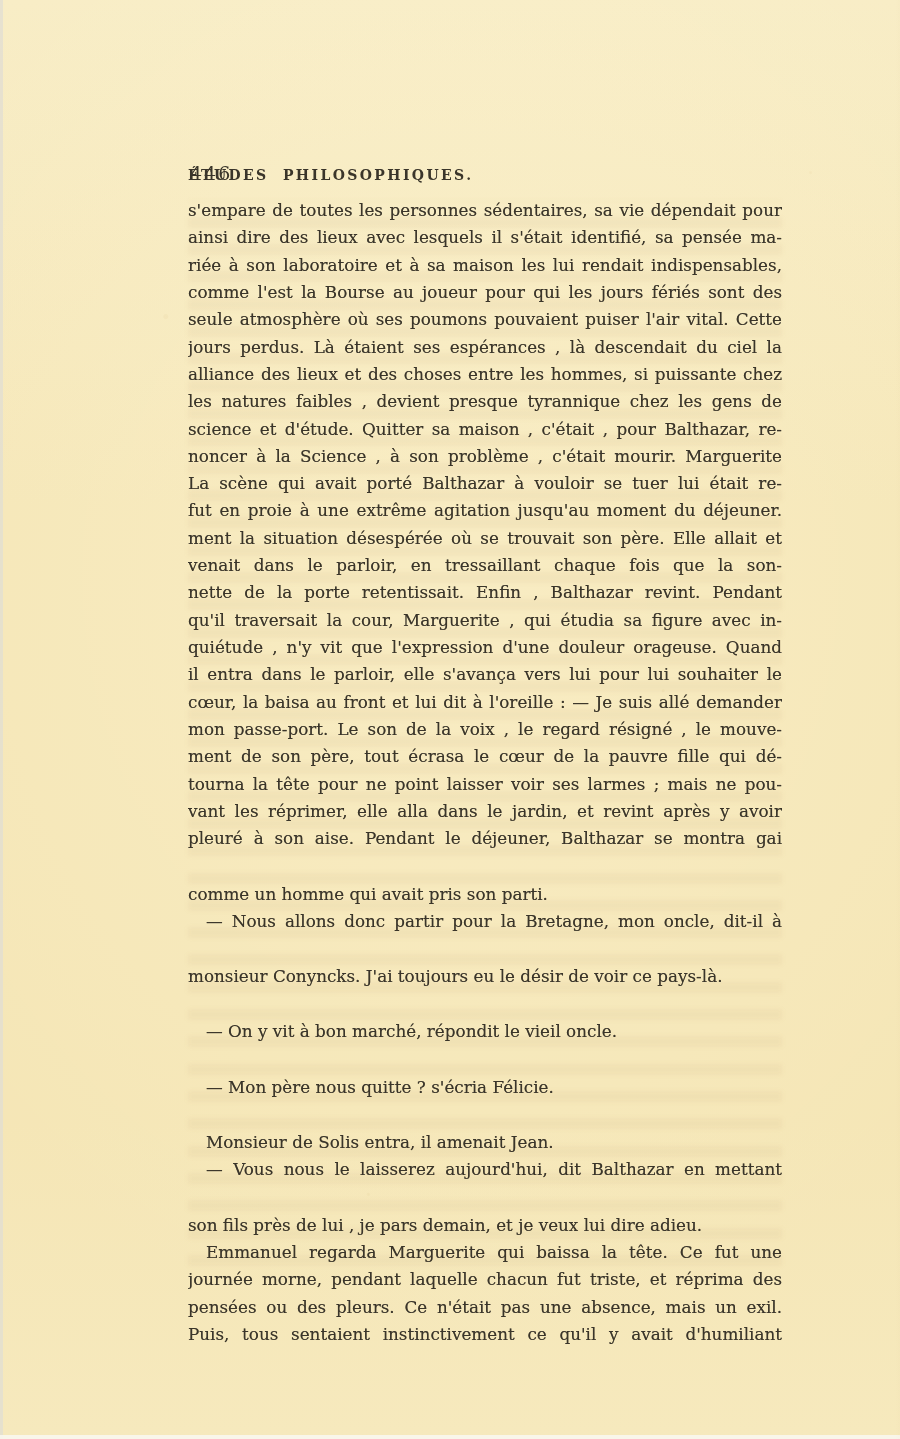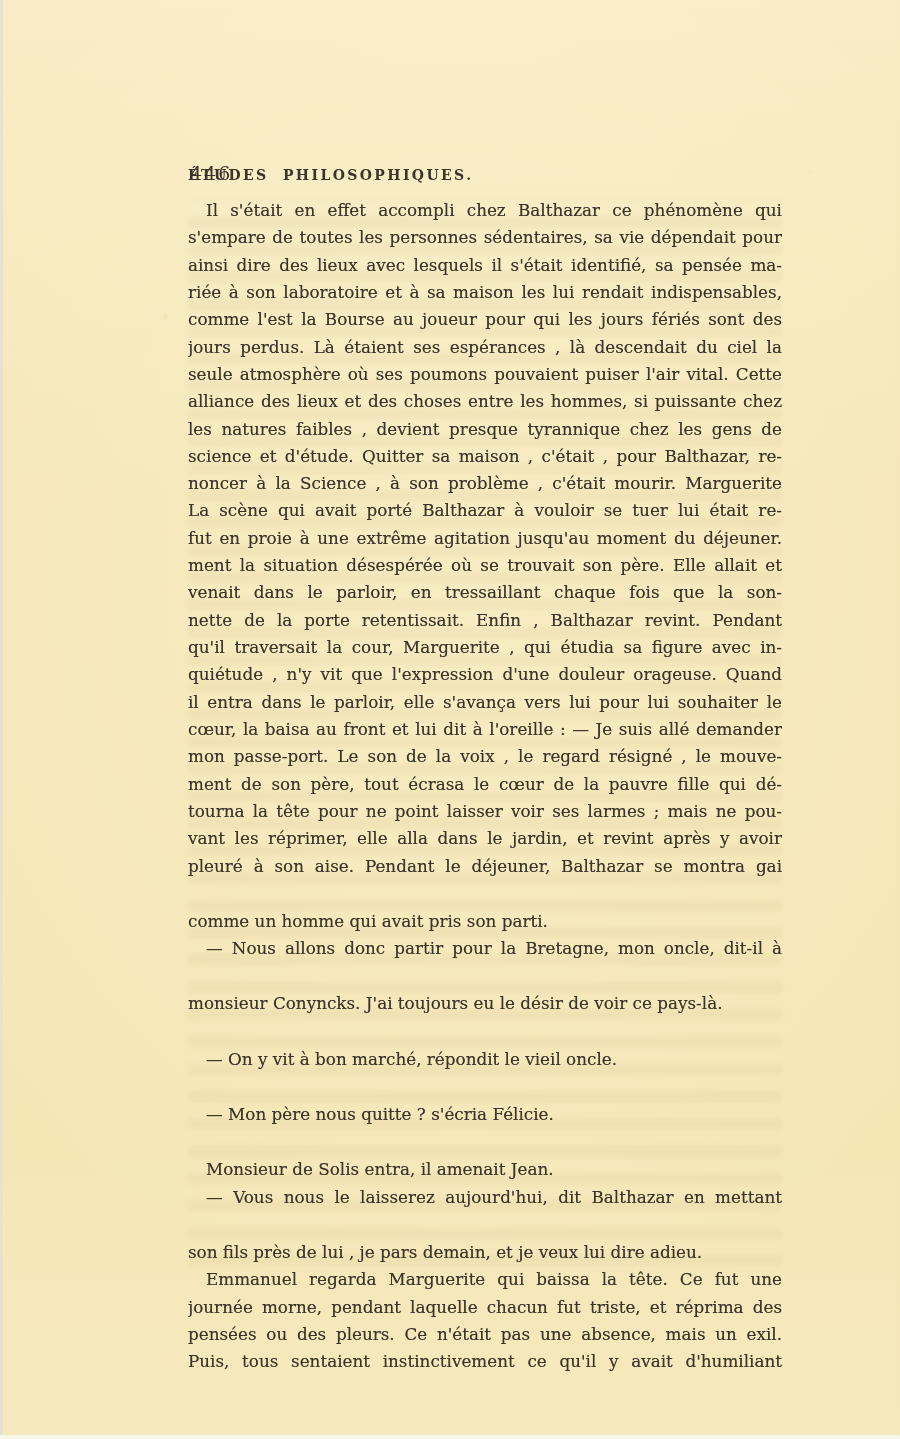--- a/index.html
+++ b/index.html
@@ -72,27 +72,26 @@
   <div class="edge-left"></div>
   <div class="edge-bottom"></div>
   <div class="edge-right-shade"></div>
   <div class="bleed"></div>
 
   <div class="header-pagenum">446</div>
 
   <div class="header-title">ÉTUDES PHILOSOPHIQUES.</div>
 
   <div class="textblock">
-      <div class="line indent">Il s'était en effet accompli chez Balthazar ce phénomène qui</div>
       <div class="line">s'empare de toutes les personnes sédentaires, sa vie dépendait pour</div>
       <div class="line">ainsi dire des lieux avec lesquels il s'était identifié, sa pensée ma-</div>
       <div class="line">riée à son laboratoire et à sa maison les lui rendait indispensables,</div>
       <div class="line">comme l'est la Bourse au joueur pour qui les jours fériés sont des</div>
+      <div class="line">seule atmosphère où ses poumons pouvaient puiser l'air vital. Cette</div>
       <div class="line">jours perdus. Là étaient ses espérances , là descendait du ciel la</div>
-      <div class="line">seule atmosphère où ses poumons pouvaient puiser l'air vital. Cette</div>
       <div class="line">alliance des lieux et des choses entre les hommes, si puissante chez</div>
       <div class="line">les natures faibles , devient presque tyrannique chez les gens de</div>
       <div class="line">science et d'étude. Quitter sa maison , c'était , pour Balthazar, re-</div>
       <div class="line">noncer à la Science , à son problème , c'était mourir. Marguerite</div>
       <div class="line">La scène qui avait porté Balthazar à vouloir se tuer lui était re-</div>
       <div class="line">fut en proie à une extrême agitation jusqu'au moment du déjeuner.</div>
       <div class="line">ment la situation désespérée où se trouvait son père. Elle allait et</div>
       <div class="line">venait dans le parloir, en tressaillant chaque fois que la son-</div>
       <div class="line">nette de la porte retentissait. Enfin , Balthazar revint. Pendant</div>
       <div class="line">qu'il traversait la cour, Marguerite , qui étudia sa figure avec in-</div>

